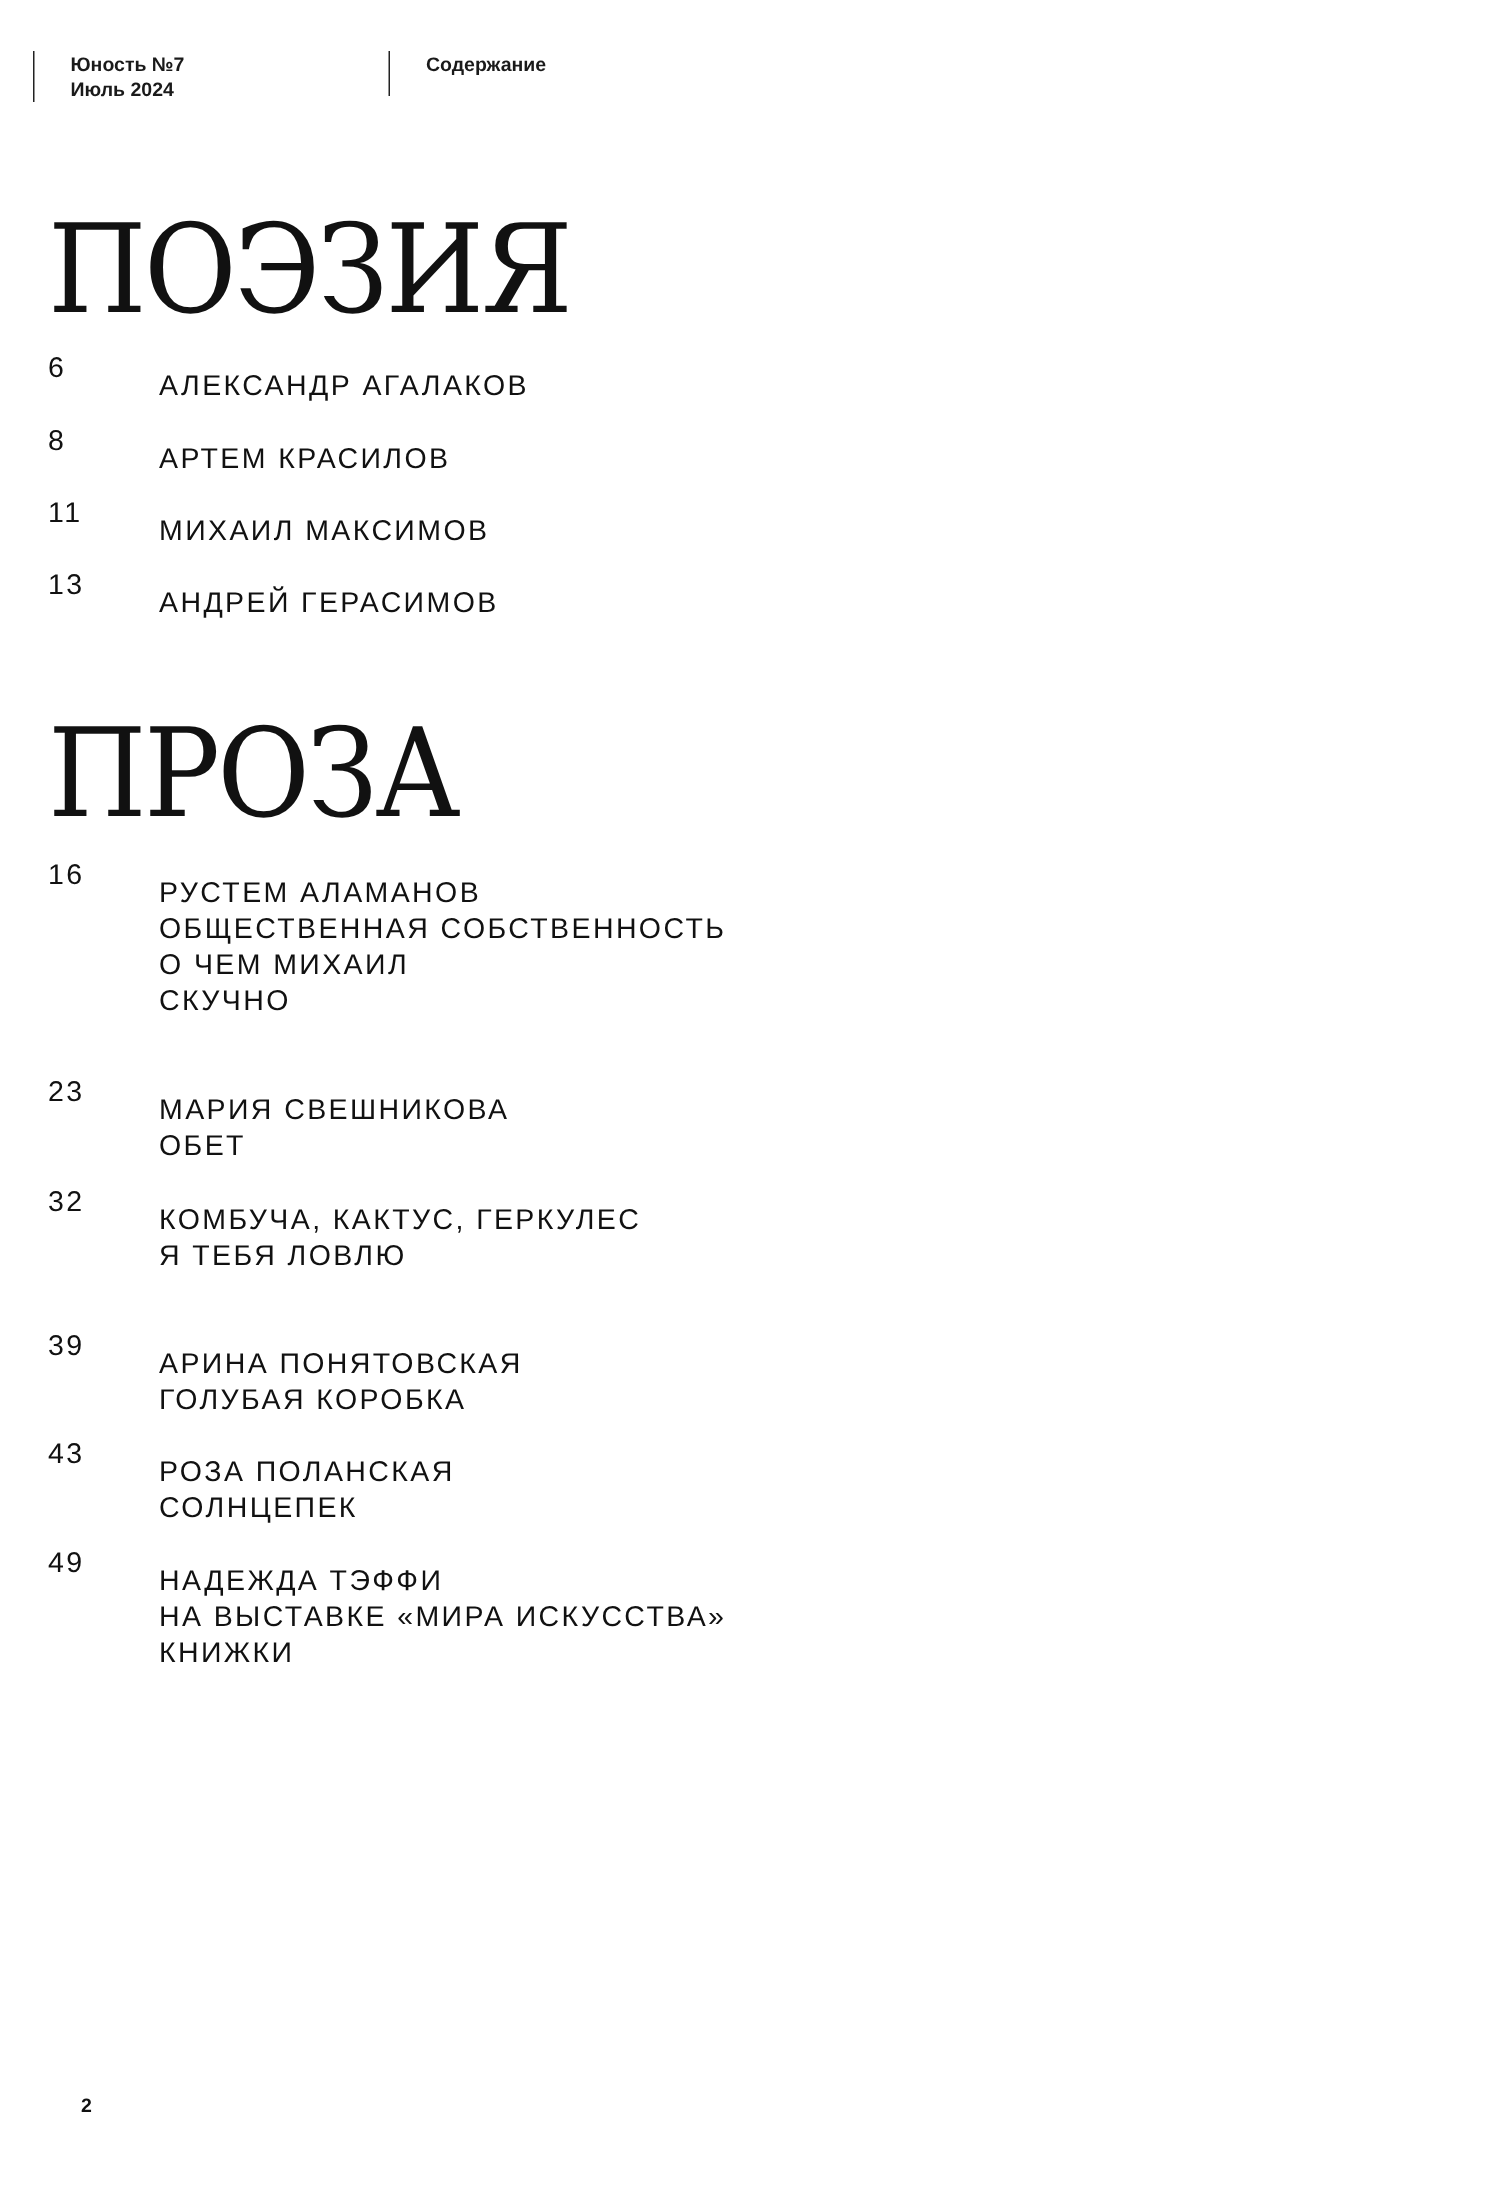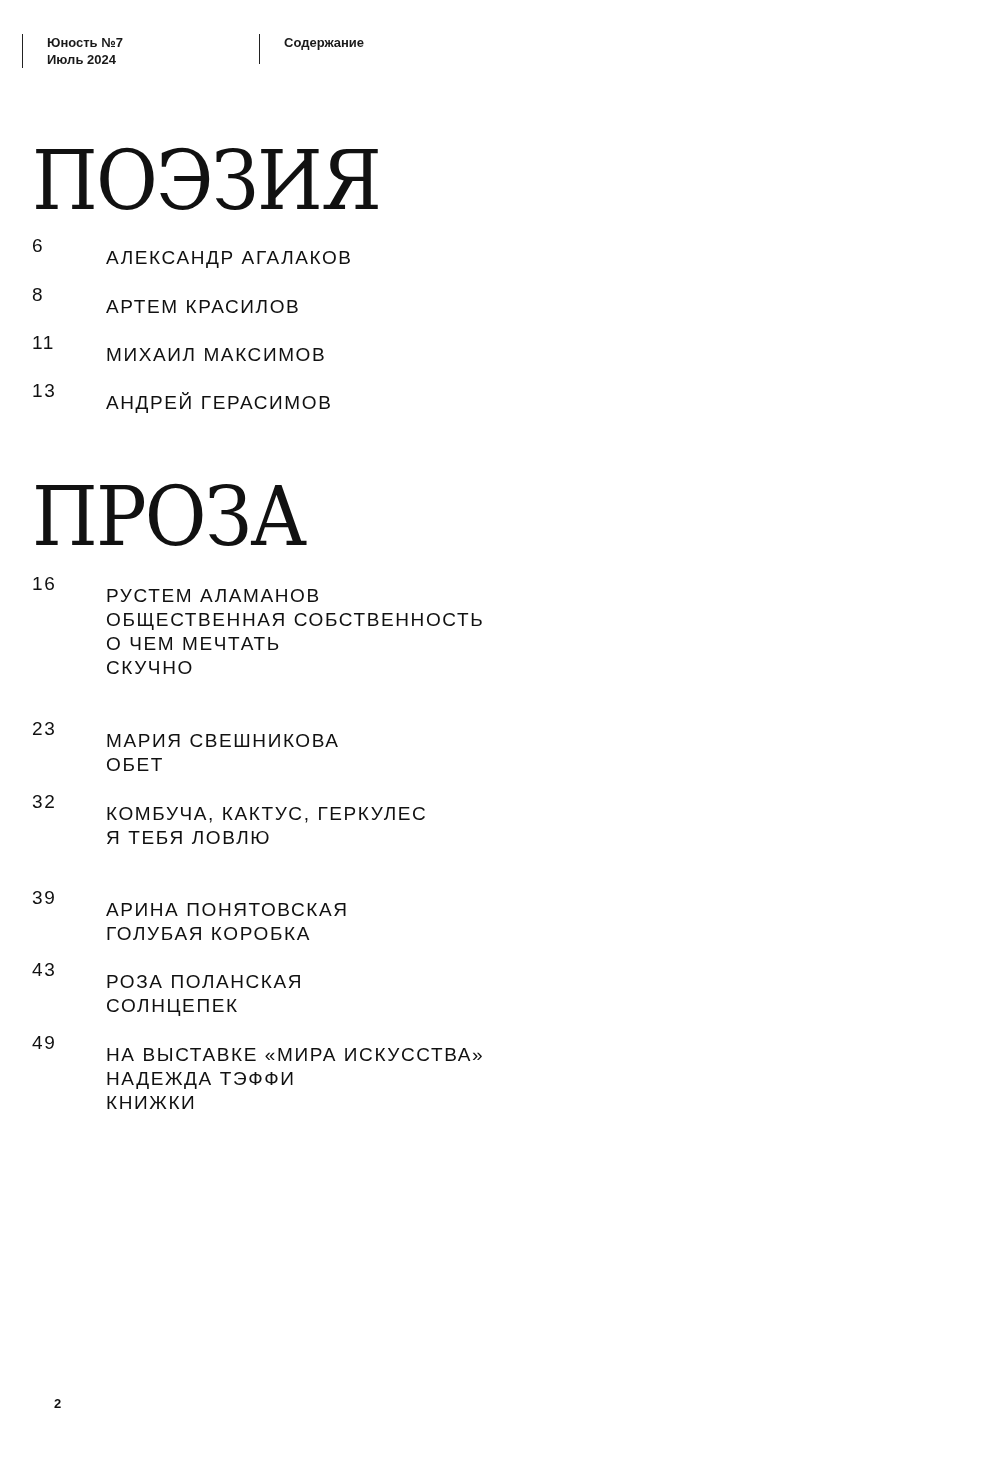--- a/index.html
+++ b/index.html
@@ -52,21 +52,21 @@
     </span>
 </div>
 
 <h1 class="section-title" style="top:476px;">ПРОЗА</h1>
 
 <div class="entry" style="top:572px;">
   <span class="pg">16</span>
   <span class="lines">
     <span class="line">РУСТЕМ АЛАМАНОВ</span>
     <span class="line">ОБЩЕСТВЕННАЯ СОБСТВЕННОСТЬ</span>
-    <span class="line">О ЧЕМ МЕЧТАТЬ</span>
+    <span class="line">О ЧЕМ МИХАИЛ</span>
     <span class="line">СКУЧНО</span>
   </span>
 </div>
 
 <div class="entry" style="top:717px;">
   <span class="pg">23</span>
   <span class="lines">
     <span class="line">МАРИЯ СВЕШНИКОВА</span>
     <span class="line">ОБЕТ</span>
   </span>
@@ -92,19 +92,19 @@
   <span class="pg">43</span>
   <span class="lines">
     <span class="line">РОЗА ПОЛАНСКАЯ</span>
     <span class="line">СОЛНЦЕПЕК</span>
   </span>
 </div>
 
 <div class="entry" style="top:1031px;">
   <span class="pg">49</span>
   <span class="lines">
+    <span class="line">НАДЕЖДА ТЭФФИ</span>
     <span class="line">НА ВЫСТАВКЕ «МИРА ИСКУССТВА»</span>
-    <span class="line">НАДЕЖДА ТЭФФИ</span>
     <span class="line">КНИЖКИ</span>
   </span>
 </div>
 
 <div class="folio">2</div>
 
 </body></html>

